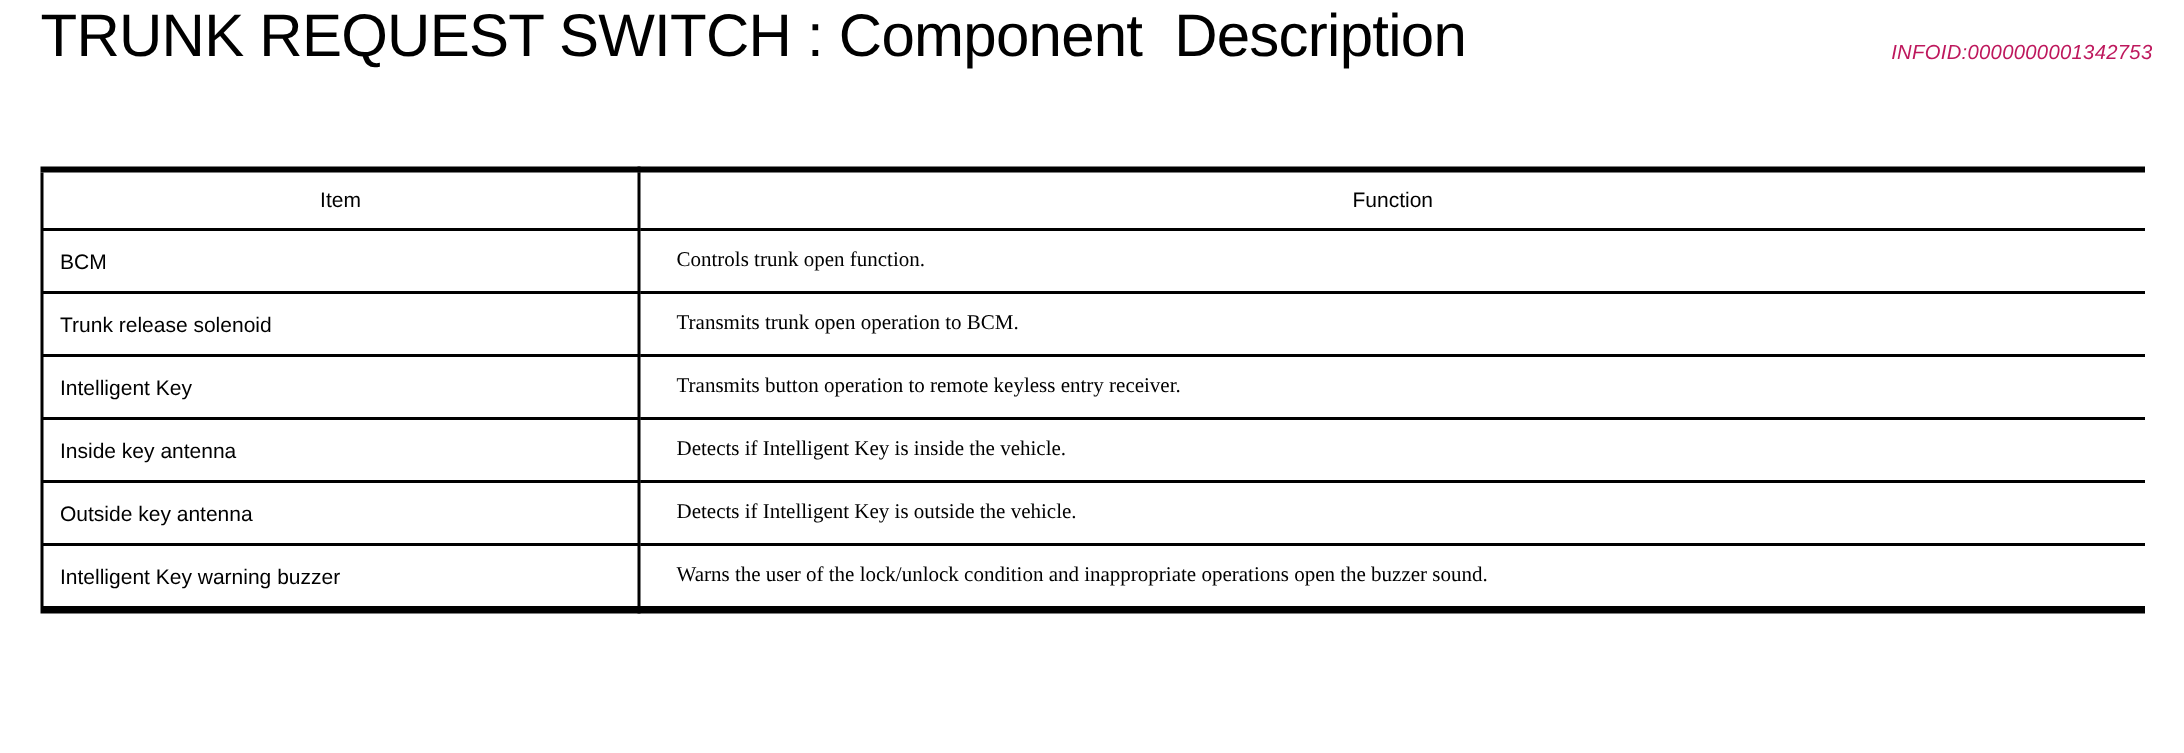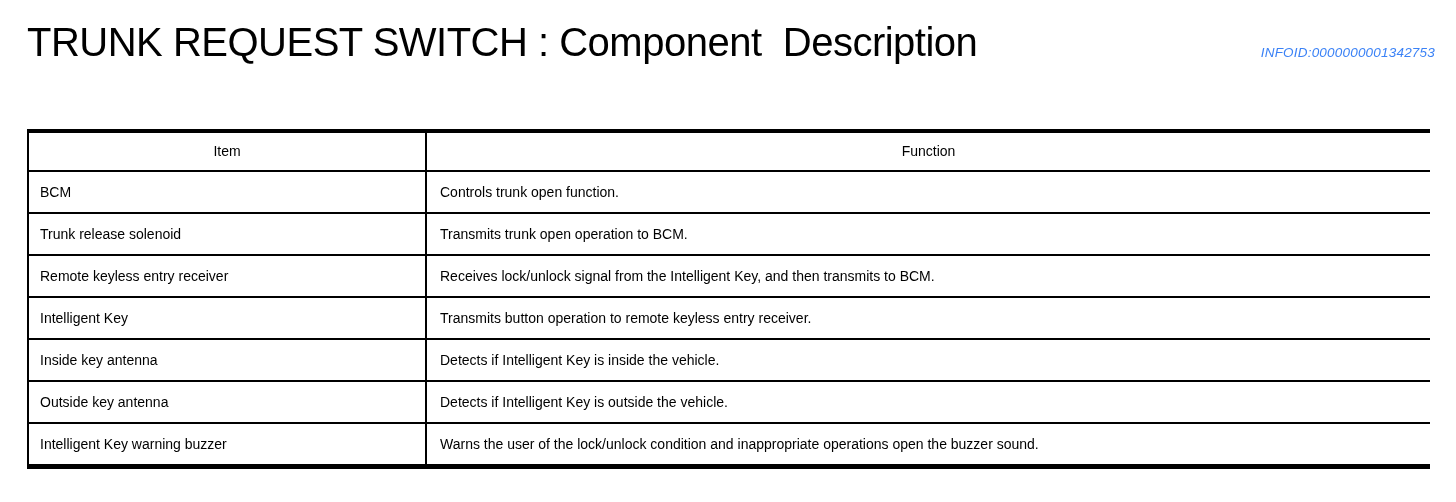--- a/index.html
+++ b/index.html
@@ -11,41 +11,40 @@
     height: 502px;
     background: #ffffff;
     color: #000000;
     font-family: "Liberation Sans", sans-serif;
     position: relative;
     overflow: hidden;
   }
   .page {
     position: absolute;
     inset: 0;
-    margin-top: 18px;
   }
   .title {
     position: absolute;
     left: 27px;
     top: 2px;
     margin: 0;
     font-size: 40px;
     font-weight: 400;
     letter-spacing: -0.5px;
     white-space: pre; 
     color: #000000;
   }
   .infoid {
     position: absolute;
     top: 27px;
     right: 21px;
     font-size: 13.5px;
     font-style: italic;
     letter-spacing: 0.2px;
-    color: #3b82f6;
+    color: #be185d;
   }
   table.comp-table {
     position: absolute;
     left: 27px;
     top: 111px;
     width: 1403px;
     border-collapse: collapse;
     table-layout: fixed;
     border-top: 4px solid #000000;
     border-bottom: 5px solid #000000;
@@ -75,22 +74,23 @@
   .col-item {
     width: 396px;
     border-right: 2px solid #000000;
   }
   td.item-col {
     border-right: 2px solid #000000;
     padding-left: 11px;
     padding-right: 6px;
   }
   td.func-col {
-    padding-left: 13px;
+    padding-left: 24px;
     padding-right: 2px;
+    font-family: Liberation Serif, serif;
   }
 </style>
 </head>
 <body>
 
 <div class="page">
 
   <h1 class="title">TRUNK REQUEST SWITCH : Component  Description</h1>
 
   <div class="infoid">INFOID:0000000001342753</div>
@@ -105,24 +105,20 @@
     <tbody>
         <tr>
           <td class="item-col">BCM</td>
           <td class="func-col">Controls trunk open function.</td>
         </tr>
         <tr>
           <td class="item-col">Trunk release solenoid</td>
           <td class="func-col">Transmits trunk open operation to BCM.</td>
         </tr>
         <tr>
-          <td class="item-col">Remote keyless entry receiver</td>
-          <td class="func-col">Receives lock/unlock signal from the Intelligent Key, and then transmits to BCM.</td>
-        </tr>
-        <tr>
           <td class="item-col">Intelligent Key</td>
           <td class="func-col">Transmits button operation to remote keyless entry receiver.</td>
         </tr>
         <tr>
           <td class="item-col">Inside key antenna</td>
           <td class="func-col">Detects if Intelligent Key is inside the vehicle.</td>
         </tr>
         <tr>
           <td class="item-col">Outside key antenna</td>
           <td class="func-col">Detects if Intelligent Key is outside the vehicle.</td>

